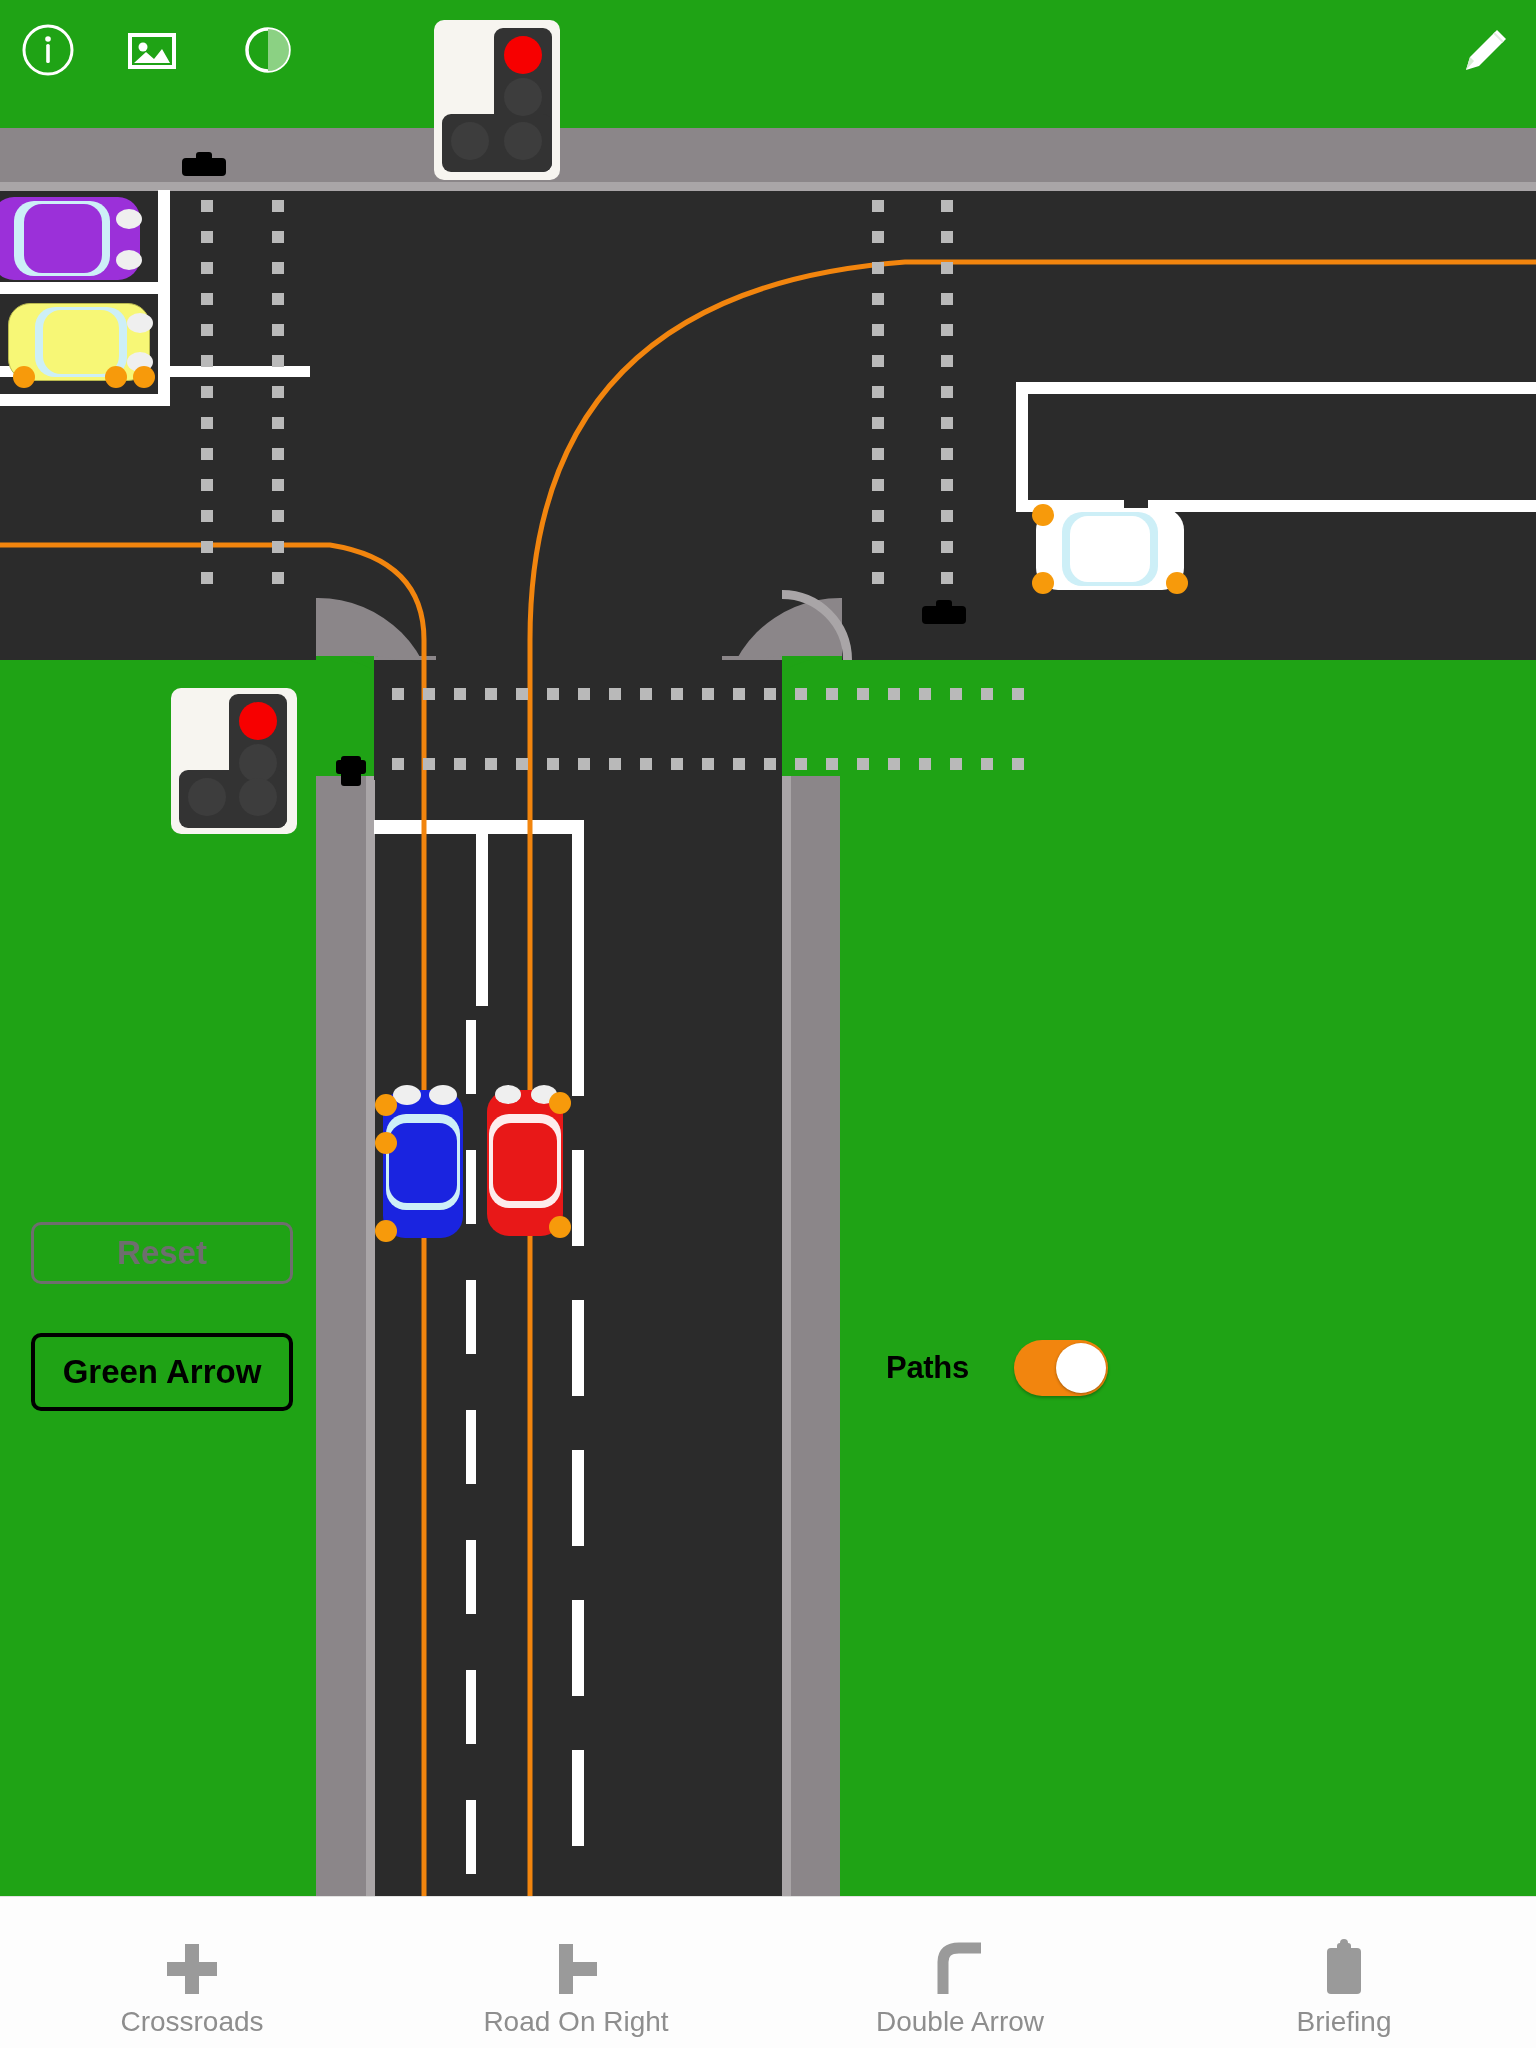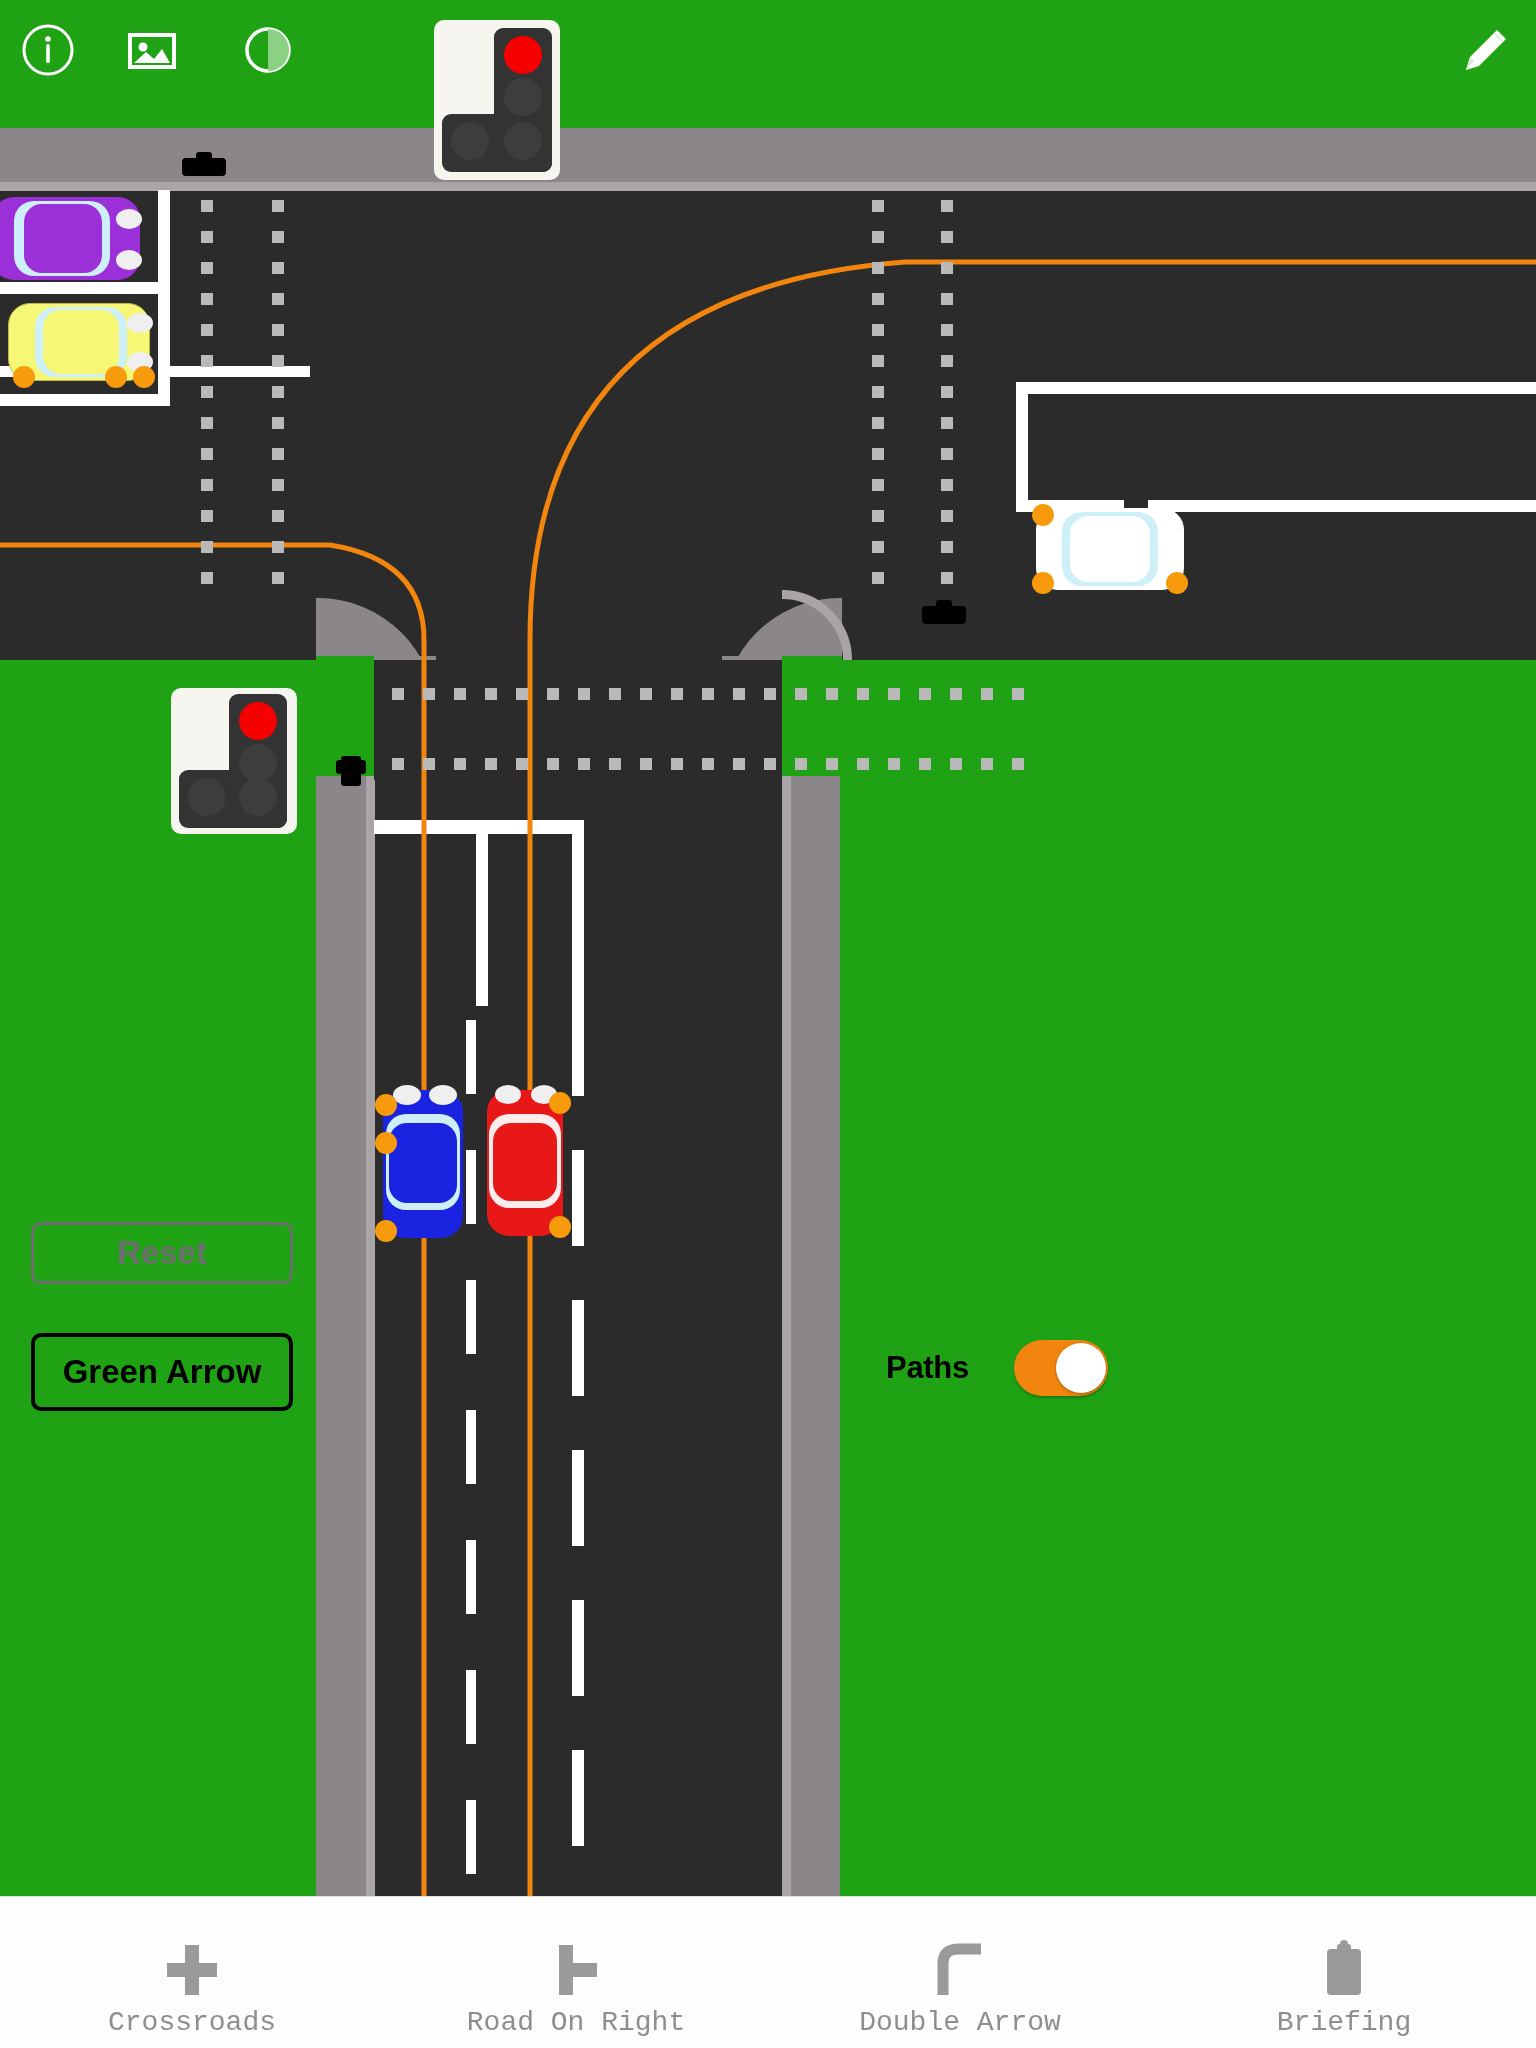--- a/index.html
+++ b/index.html
@@ -101,21 +101,21 @@
   .tabbar {
     position:absolute; left:0; bottom:0; width:1536px; height:152px;
     background:#fdfdfd; display:flex; z-index:50;
     border-top:1px solid #e2e2e2;
   }
   .tab {
     flex:1; display:flex; flex-direction:column; align-items:center;
     justify-content:flex-end; padding-bottom:10px; cursor:pointer;
   }
   .tab-ico { width:62px; height:62px; margin-bottom:6px; position:relative; }
-  .tab-lbl { font-size:28px; color:#8e8e8e; font-family:Liberation Mono, monospace; }
+  .tab-lbl { font-size:28px; color:#8e8e8e; font-family:Liberation Sans, sans-serif; }
   .tab.active .tab-lbl { color:#f2850e; }
 </style>
 </head>
 <body>
 
 <div id="app">
 
   <div class="scene">
 
     <div class="grass grass-top"></div>

